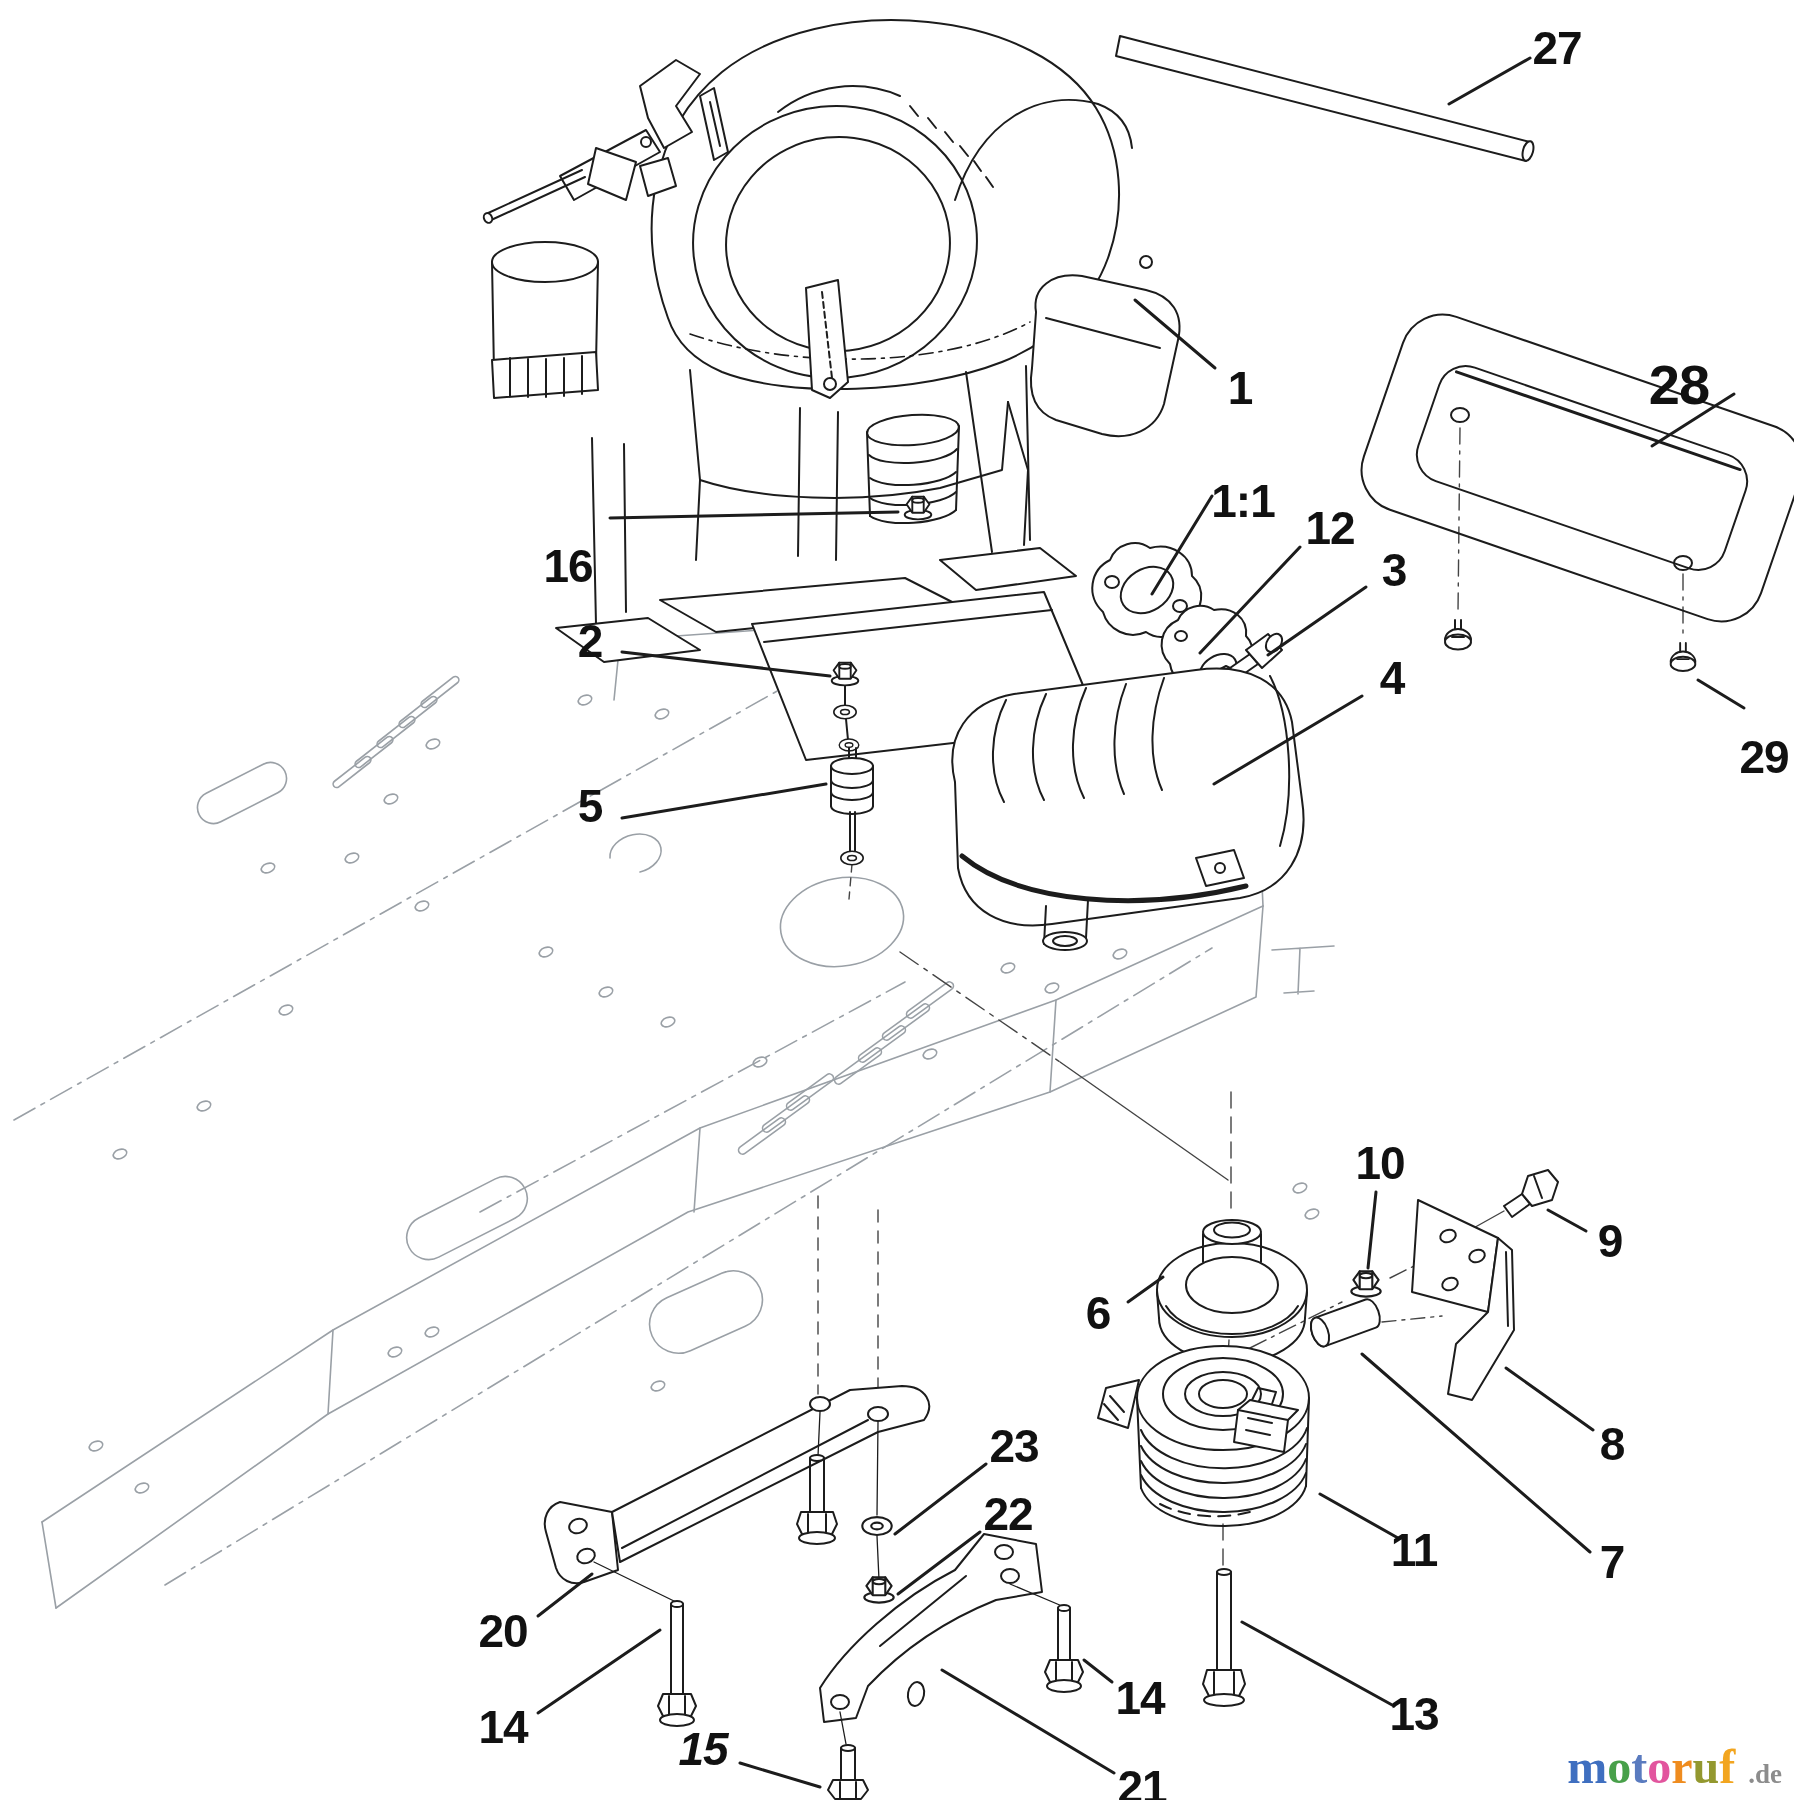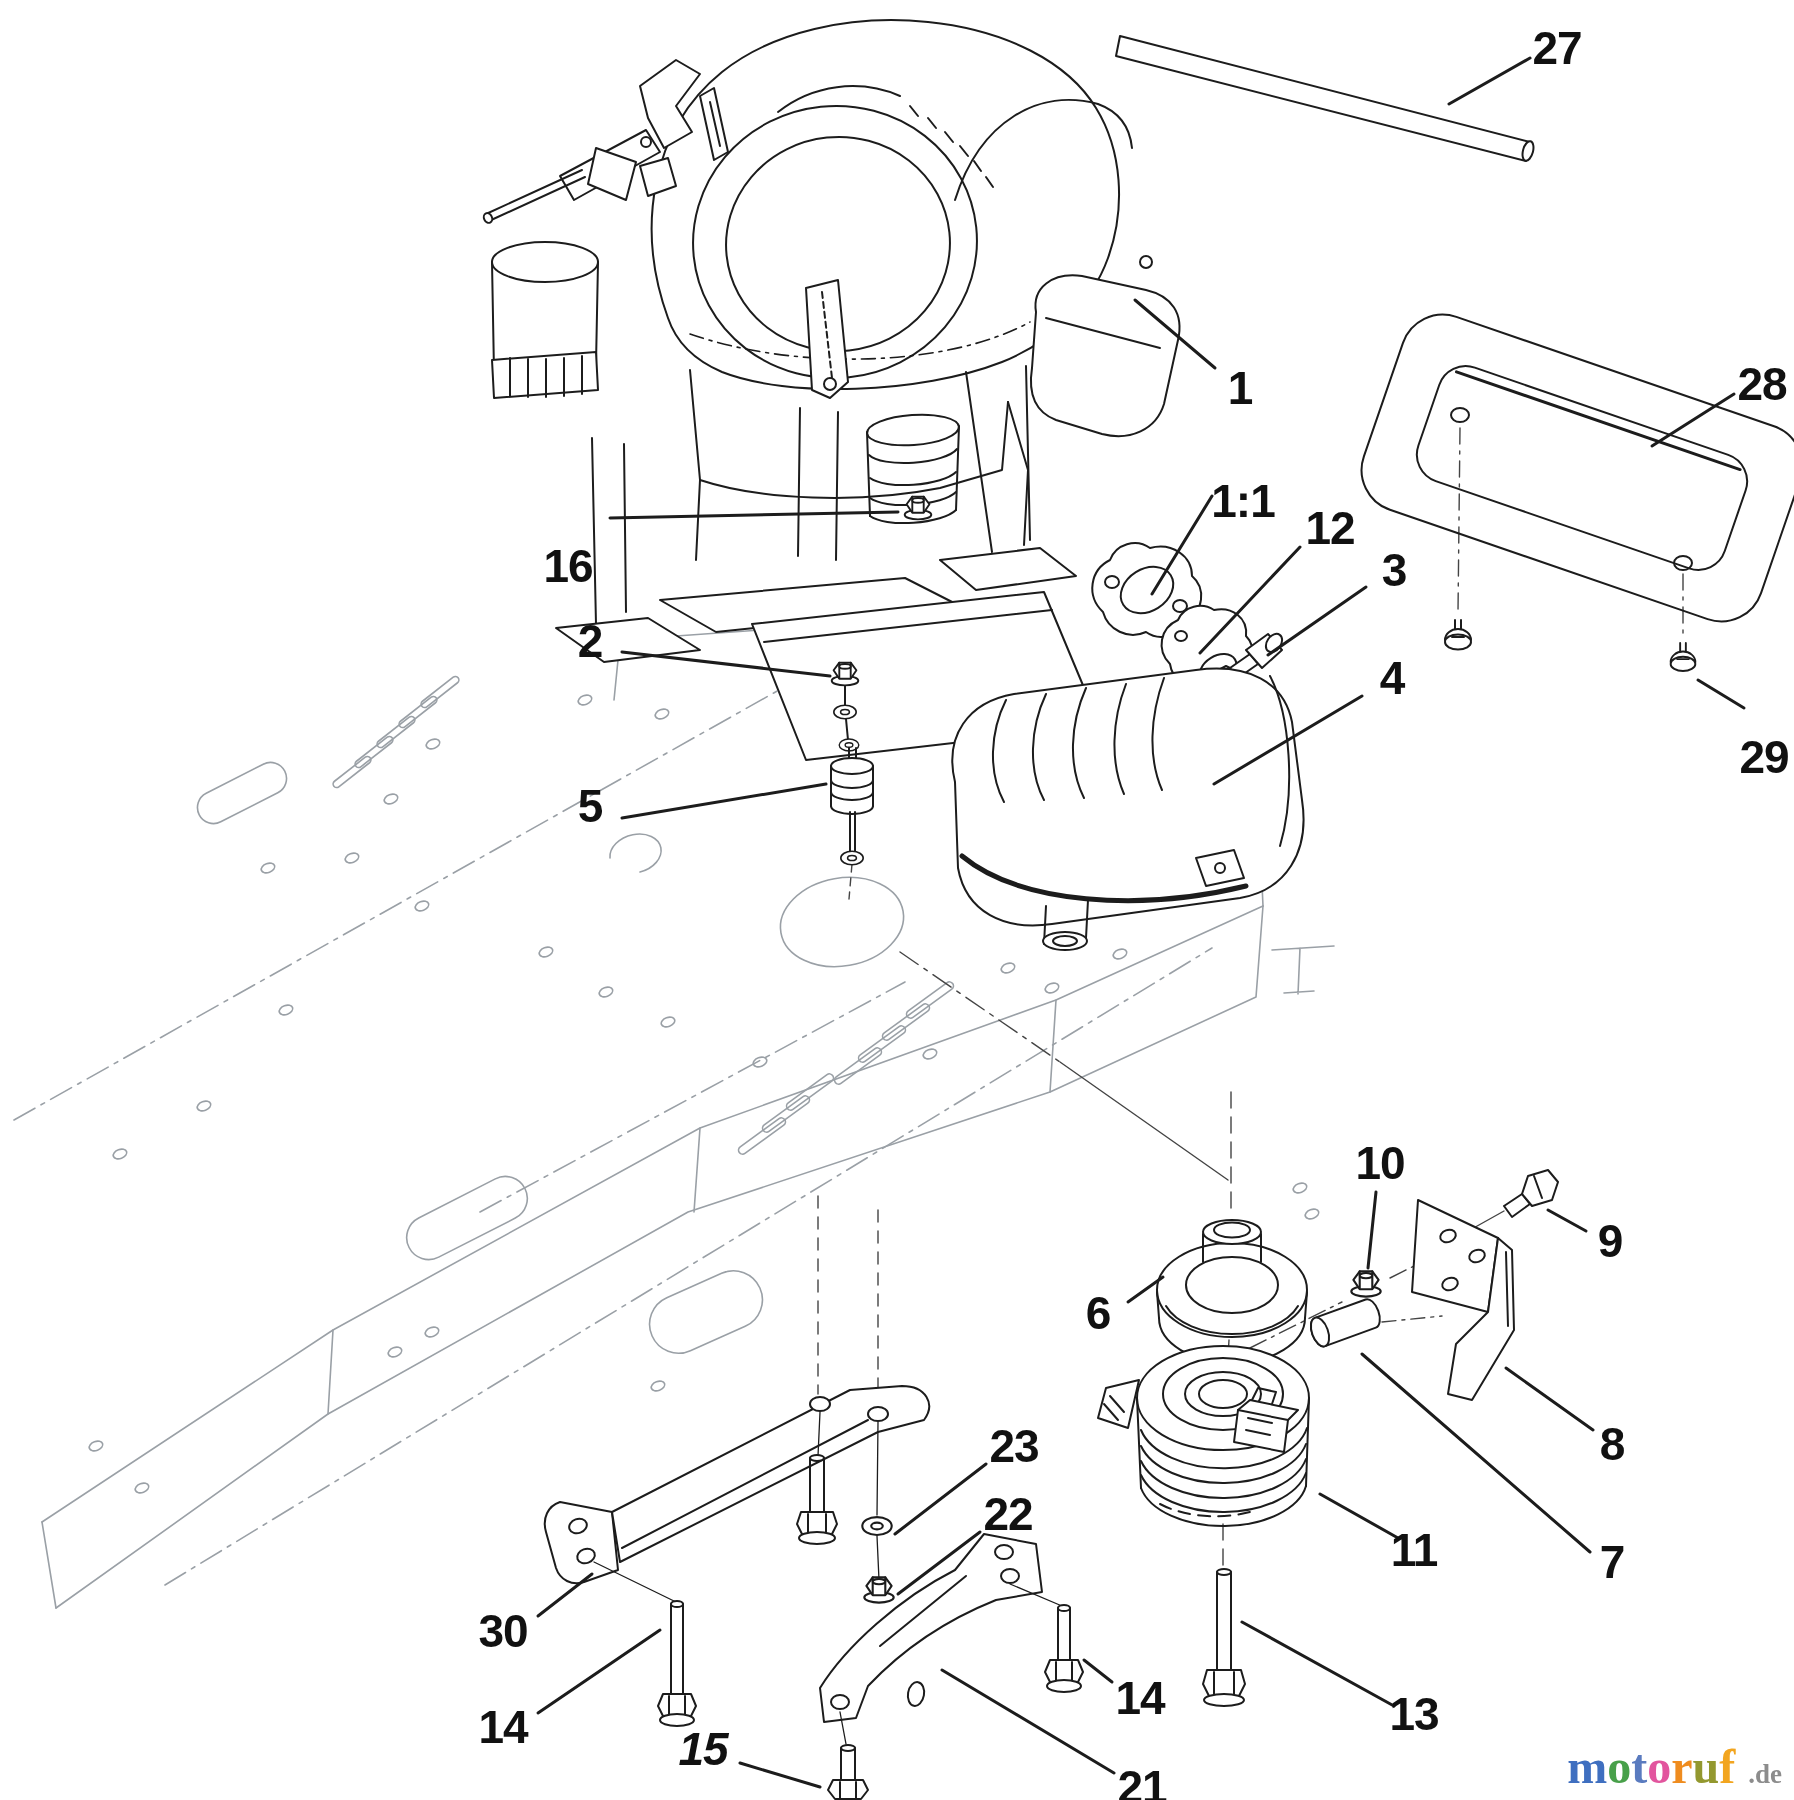--- a/index.html
+++ b/index.html
@@ -443,35 +443,35 @@
       </g>
 </svg>
 
 <div id="labels">
       <div class="callout" style="left: 1557px; top: 48px; font-size: 46px;">27</div>
       <div class="callout" style="left: 1240px; top: 388px; font-size: 46px;">1</div>
       <div class="callout" style="left: 1243px; top: 482px; font-size: 46px; margin-top: 19px;">1:1</div>
       <div class="callout" style="left: 1330px; top: 528px; font-size: 46px;">12</div>
       <div class="callout" style="left: 1394px; top: 570px; font-size: 46px;">3</div>
       <div class="callout" style="left: 1392px; top: 678px; font-size: 46px;">4</div>
-      <div class="callout" style="left: 1762px; top: 384px; font-size: 46px;">28</div>
+      <div class="callout" style="left: 1679px; top: 384px; font-size: 56px;">28</div>
       <div class="callout" style="left: 1764px; top: 717px; font-size: 46px; margin-top: 40px;">29</div>
       <div class="callout" style="left: 568px; top: 518px; font-size: 46px; margin-top: 48px;">16</div>
       <div class="callout" style="left: 590px; top: 641px; font-size: 46px;">2</div>
       <div class="callout" style="left: 590px; top: 806px; font-size: 46px;">5</div>
       <div class="callout" style="left: 1380px; top: 1163px; font-size: 46px;">10</div>
       <div class="callout" style="left: 1610px; top: 1241px; font-size: 46px;">9</div>
       <div class="callout" style="left: 1098px; top: 1313px; font-size: 46px;">6</div>
       <div class="callout" style="left: 1612px; top: 1444px; font-size: 46px;">8</div>
       <div class="callout" style="left: 1612px; top: 1562px; font-size: 46px;">7</div>
       <div class="callout" style="left: 1414px; top: 1550px; font-size: 46px;">11</div>
       <div class="callout" style="left: 1414px; top: 1714px; font-size: 46px;">13</div>
       <div class="callout" style="left: 1014px; top: 1446px; font-size: 46px;">23</div>
       <div class="callout" style="left: 1008px; top: 1514px; font-size: 46px;">22</div>
-      <div class="callout" style="left: 503px; top: 1631px; font-size: 46px;">30</div>
+      <div class="callout" style="left: 503px; top: 1631px; font-size: 46px;">20</div>
       <div class="callout" style="left: 503px; top: 1727px; font-size: 46px;">14</div>
       <div class="callout" style="left: 703px; top: 1749px; font-size: 46px; font-style: italic;">15</div>
       <div class="callout" style="left: 1140px; top: 1698px; font-size: 46px;">14</div>
       <div class="callout" style="left: 1142px; top: 1787px; font-size: 46px;">21</div>
     </div>
 
 <div class="watermark">
   <span id="wm-letters"><span style="color: rgb(63, 111, 192);">m</span><span style="color: rgb(72, 160, 74);">o</span><span style="color: rgb(90, 123, 191);">t</span><span style="color: rgb(226, 85, 158);">o</span><span style="color: rgb(239, 140, 31);">r</span><span style="color: rgb(147, 152, 47);">u</span><span style="color: rgb(242, 165, 31);">f</span></span><span class="dom" id="wm-domain" style="color: rgb(140, 140, 140);">.de</span>
 </div>
 

